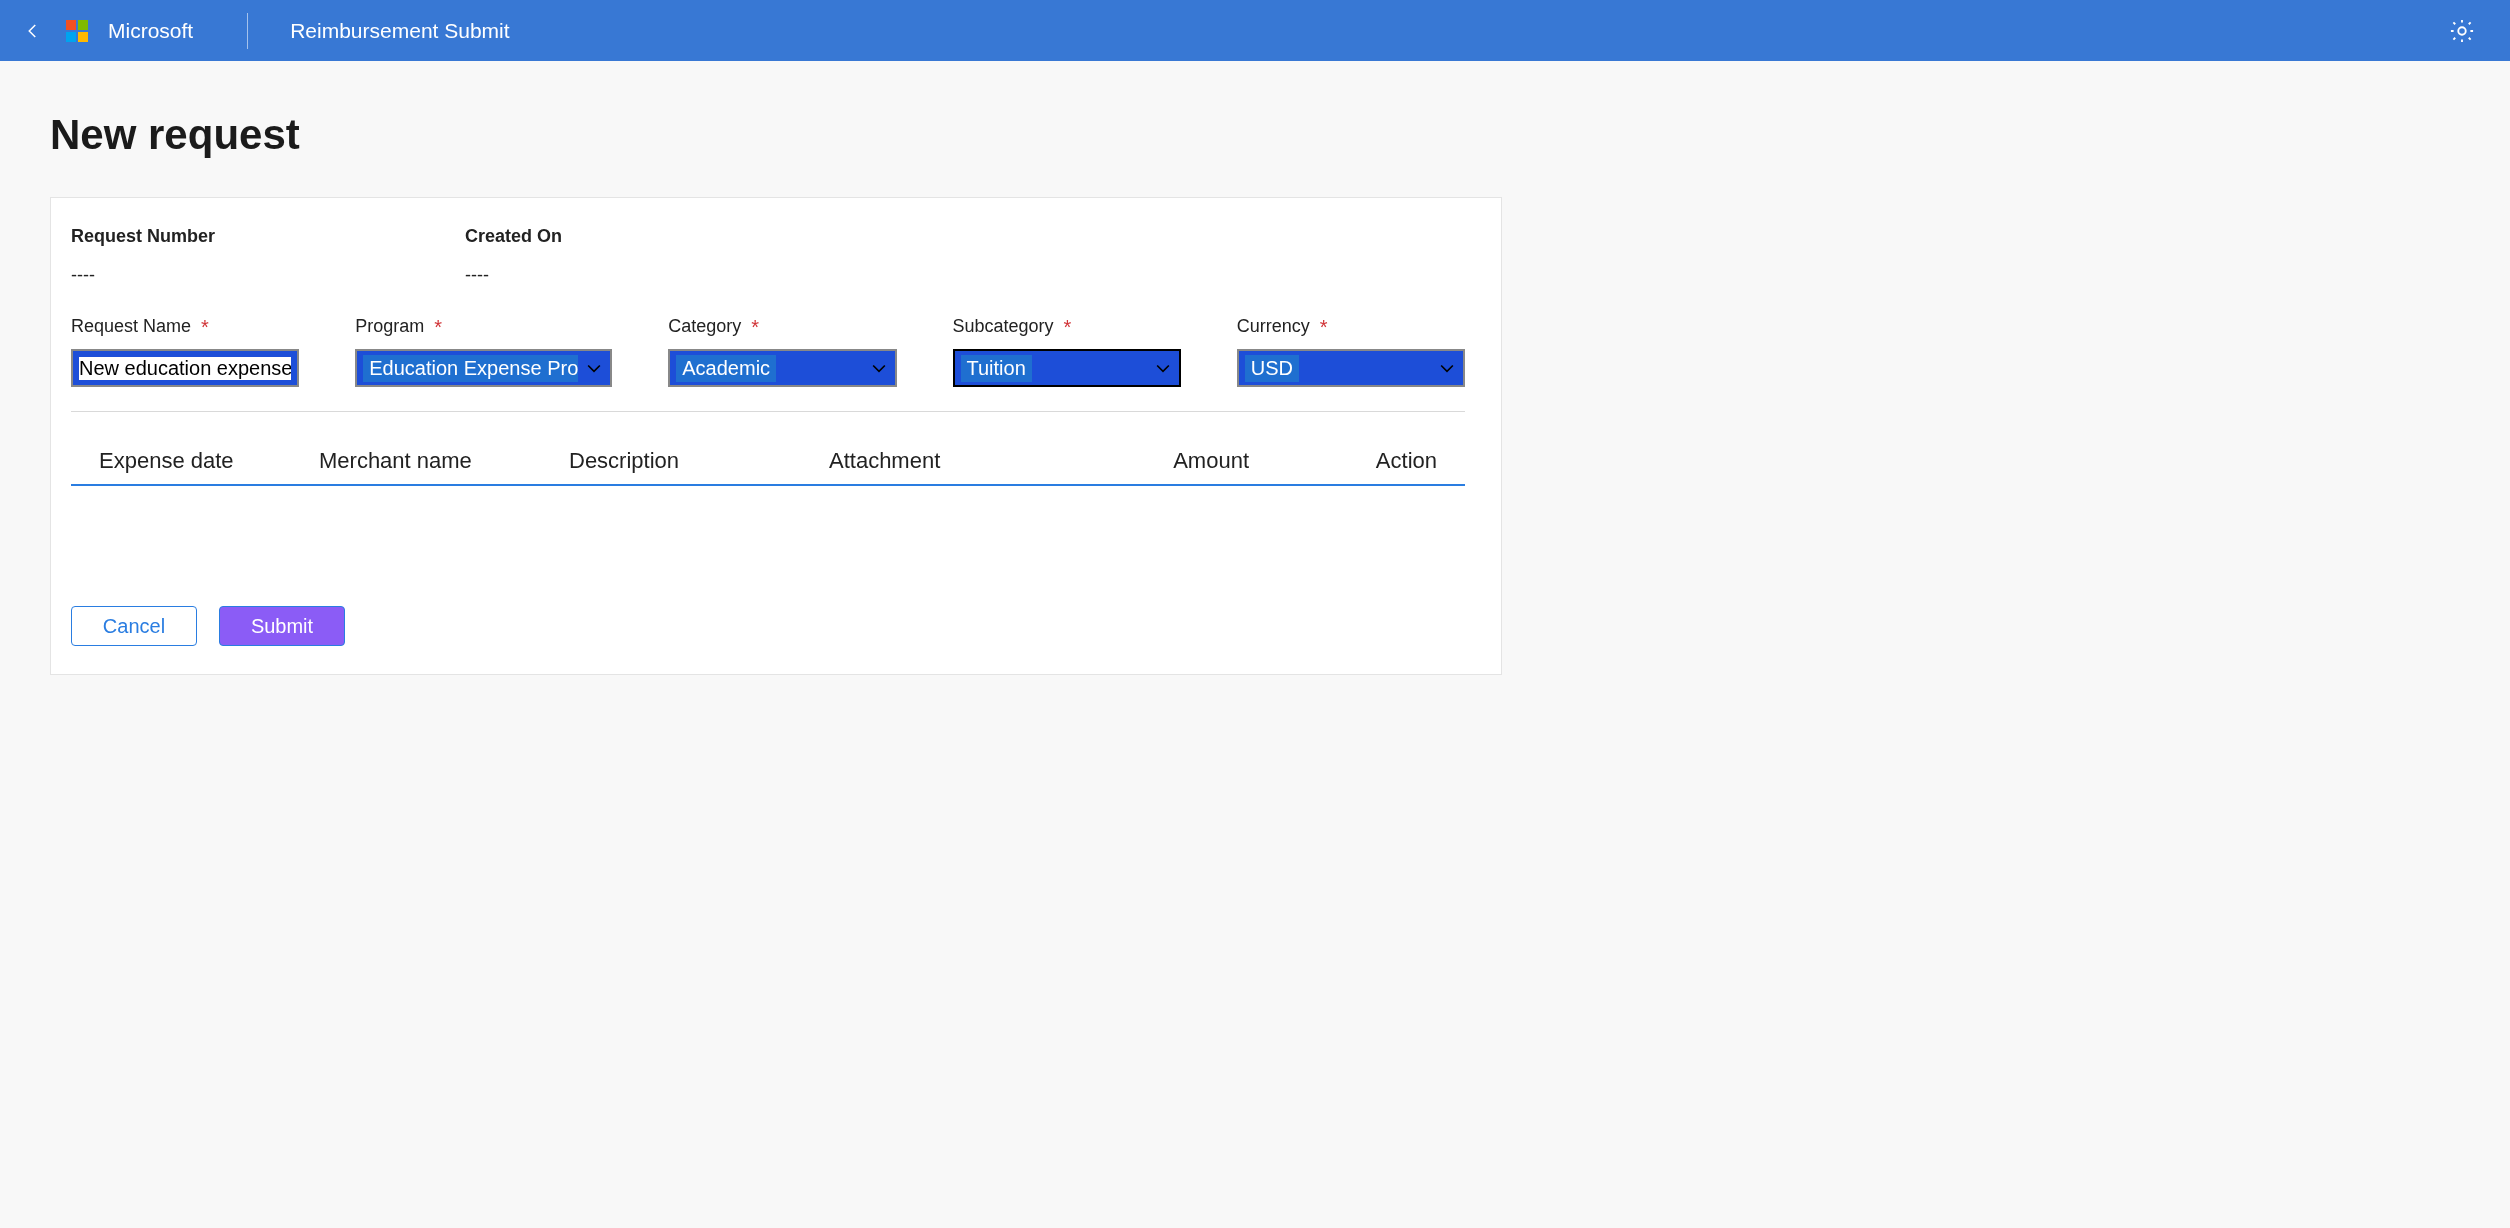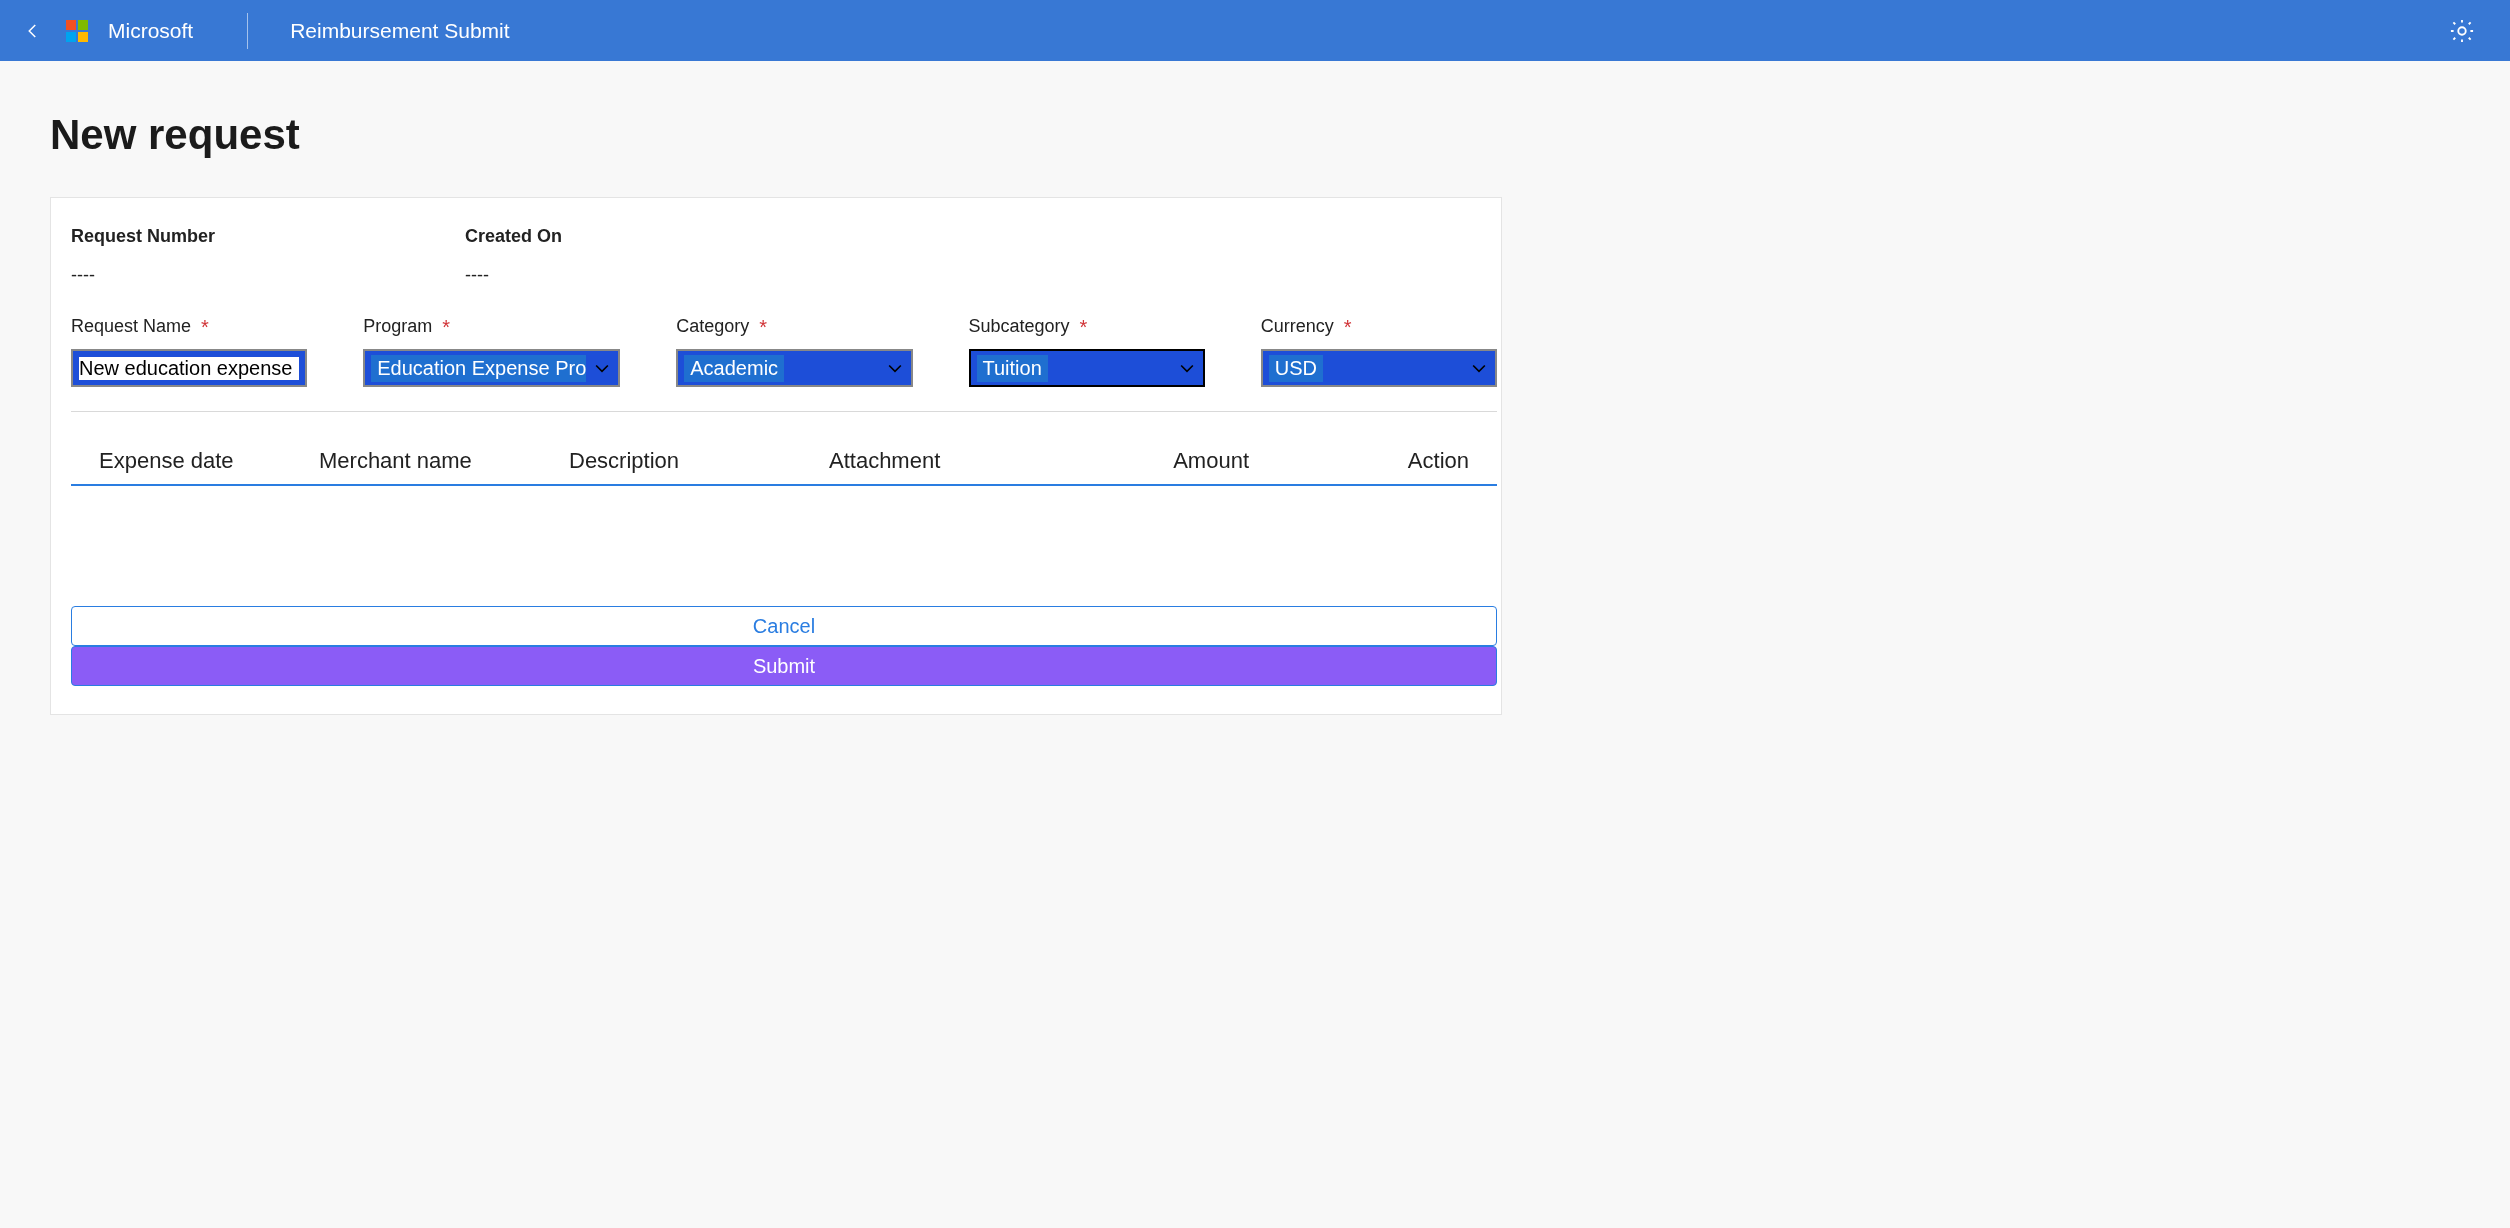--- a/index.html
+++ b/index.html
@@ -64,21 +64,21 @@
   .page-title {
     font-size: 42px;
     font-weight: 600;
     margin-bottom: 38px;
     color: #1b1b1b;
   }
 
   .card {
     background: #fff;
     border: 1px solid #e4e4e4;
-    padding: 28px 4px 28px 20px;
+    padding: 28px 36px 28px 20px;
     width: 1452px;
   }
 
   
   .readonly-row {
     display:flex;
     gap: 250px;
     margin-bottom: 30px;
   }
   .ro-field .ro-label {
@@ -152,21 +152,21 @@
     border-bottom: 2px solid #2a7de1;
     margin-top: 14px;
     font-size:22px;
   }
   .table-head .th-amount { text-align:right; padding-right:30px;}
   .table-head .th-action { text-align:right; }
 
   .table-body { min-height: 110px; }
 
   .actions {
-    display:flex; margin-top: 10px; flex-direction: column;
+    display:flex; gap:22px; margin-top: 10px;
   }
   .btn {
     height:40px; min-width:126px;
     border-radius:4px;
     font-size:20px;
     cursor:pointer;
     font-family:inherit;
   }
   .btn-cancel {
     background:#fff;border:1px solid #2a7de1;color:#2a7de1;

